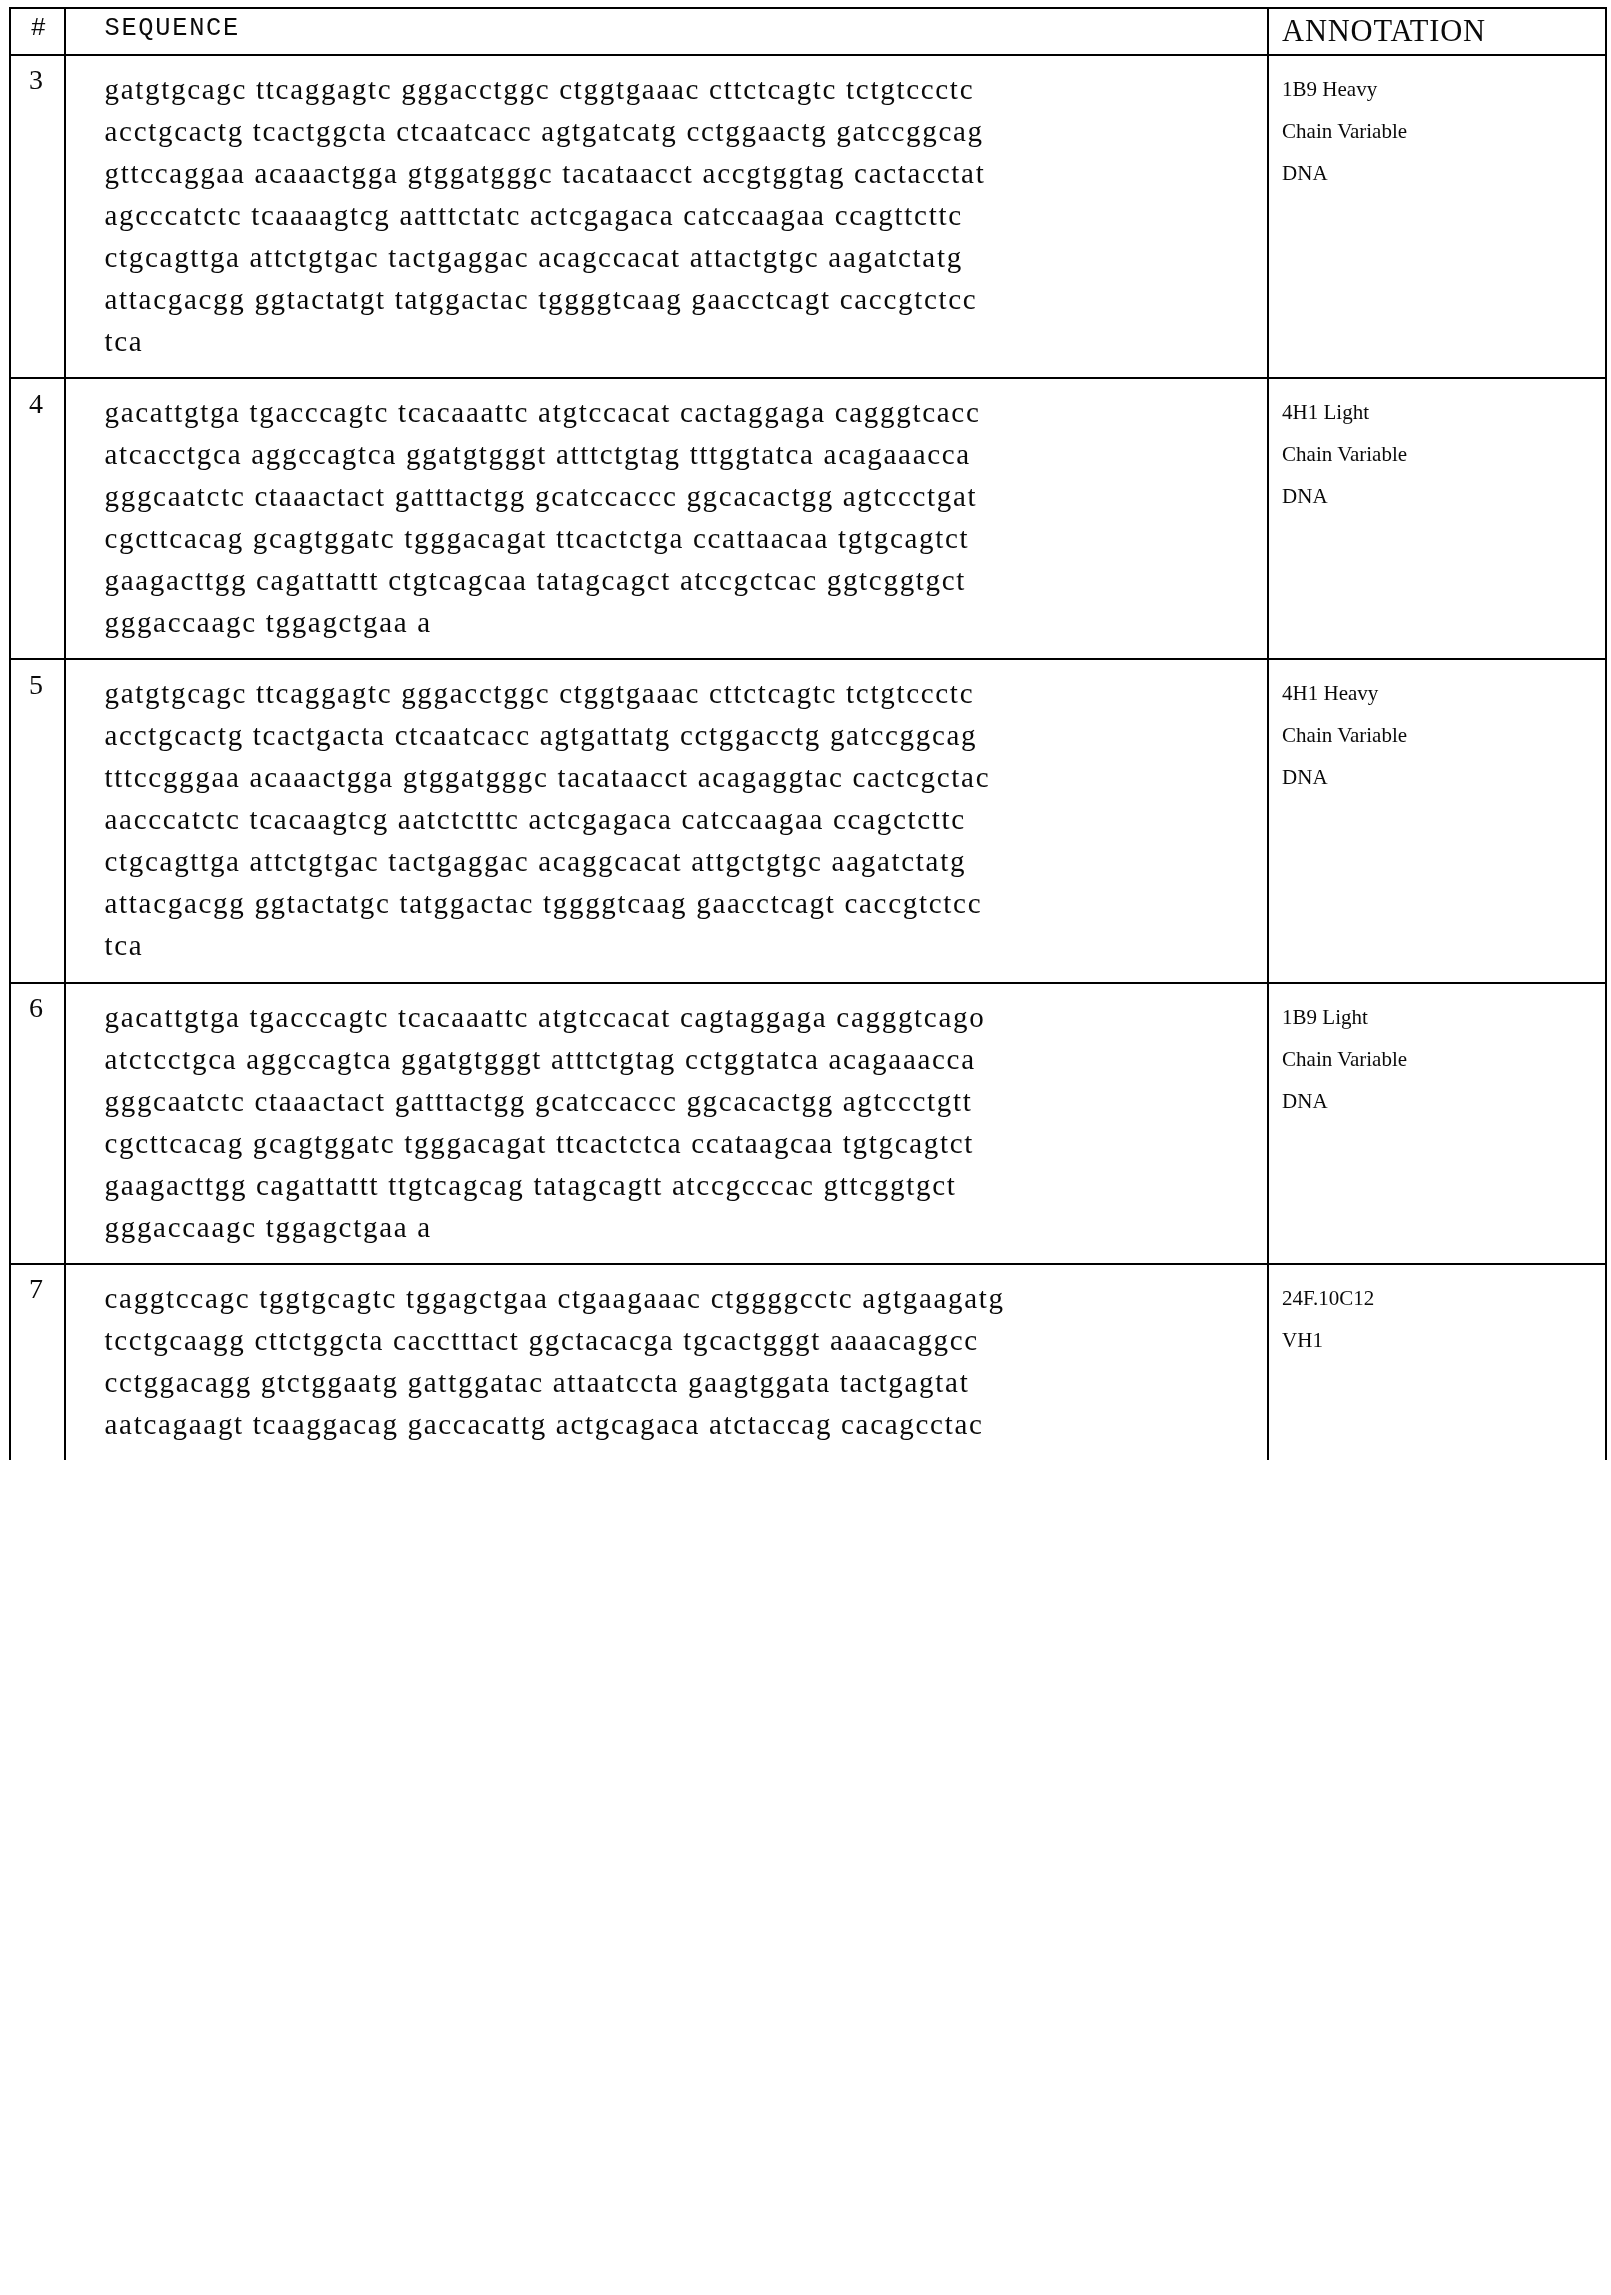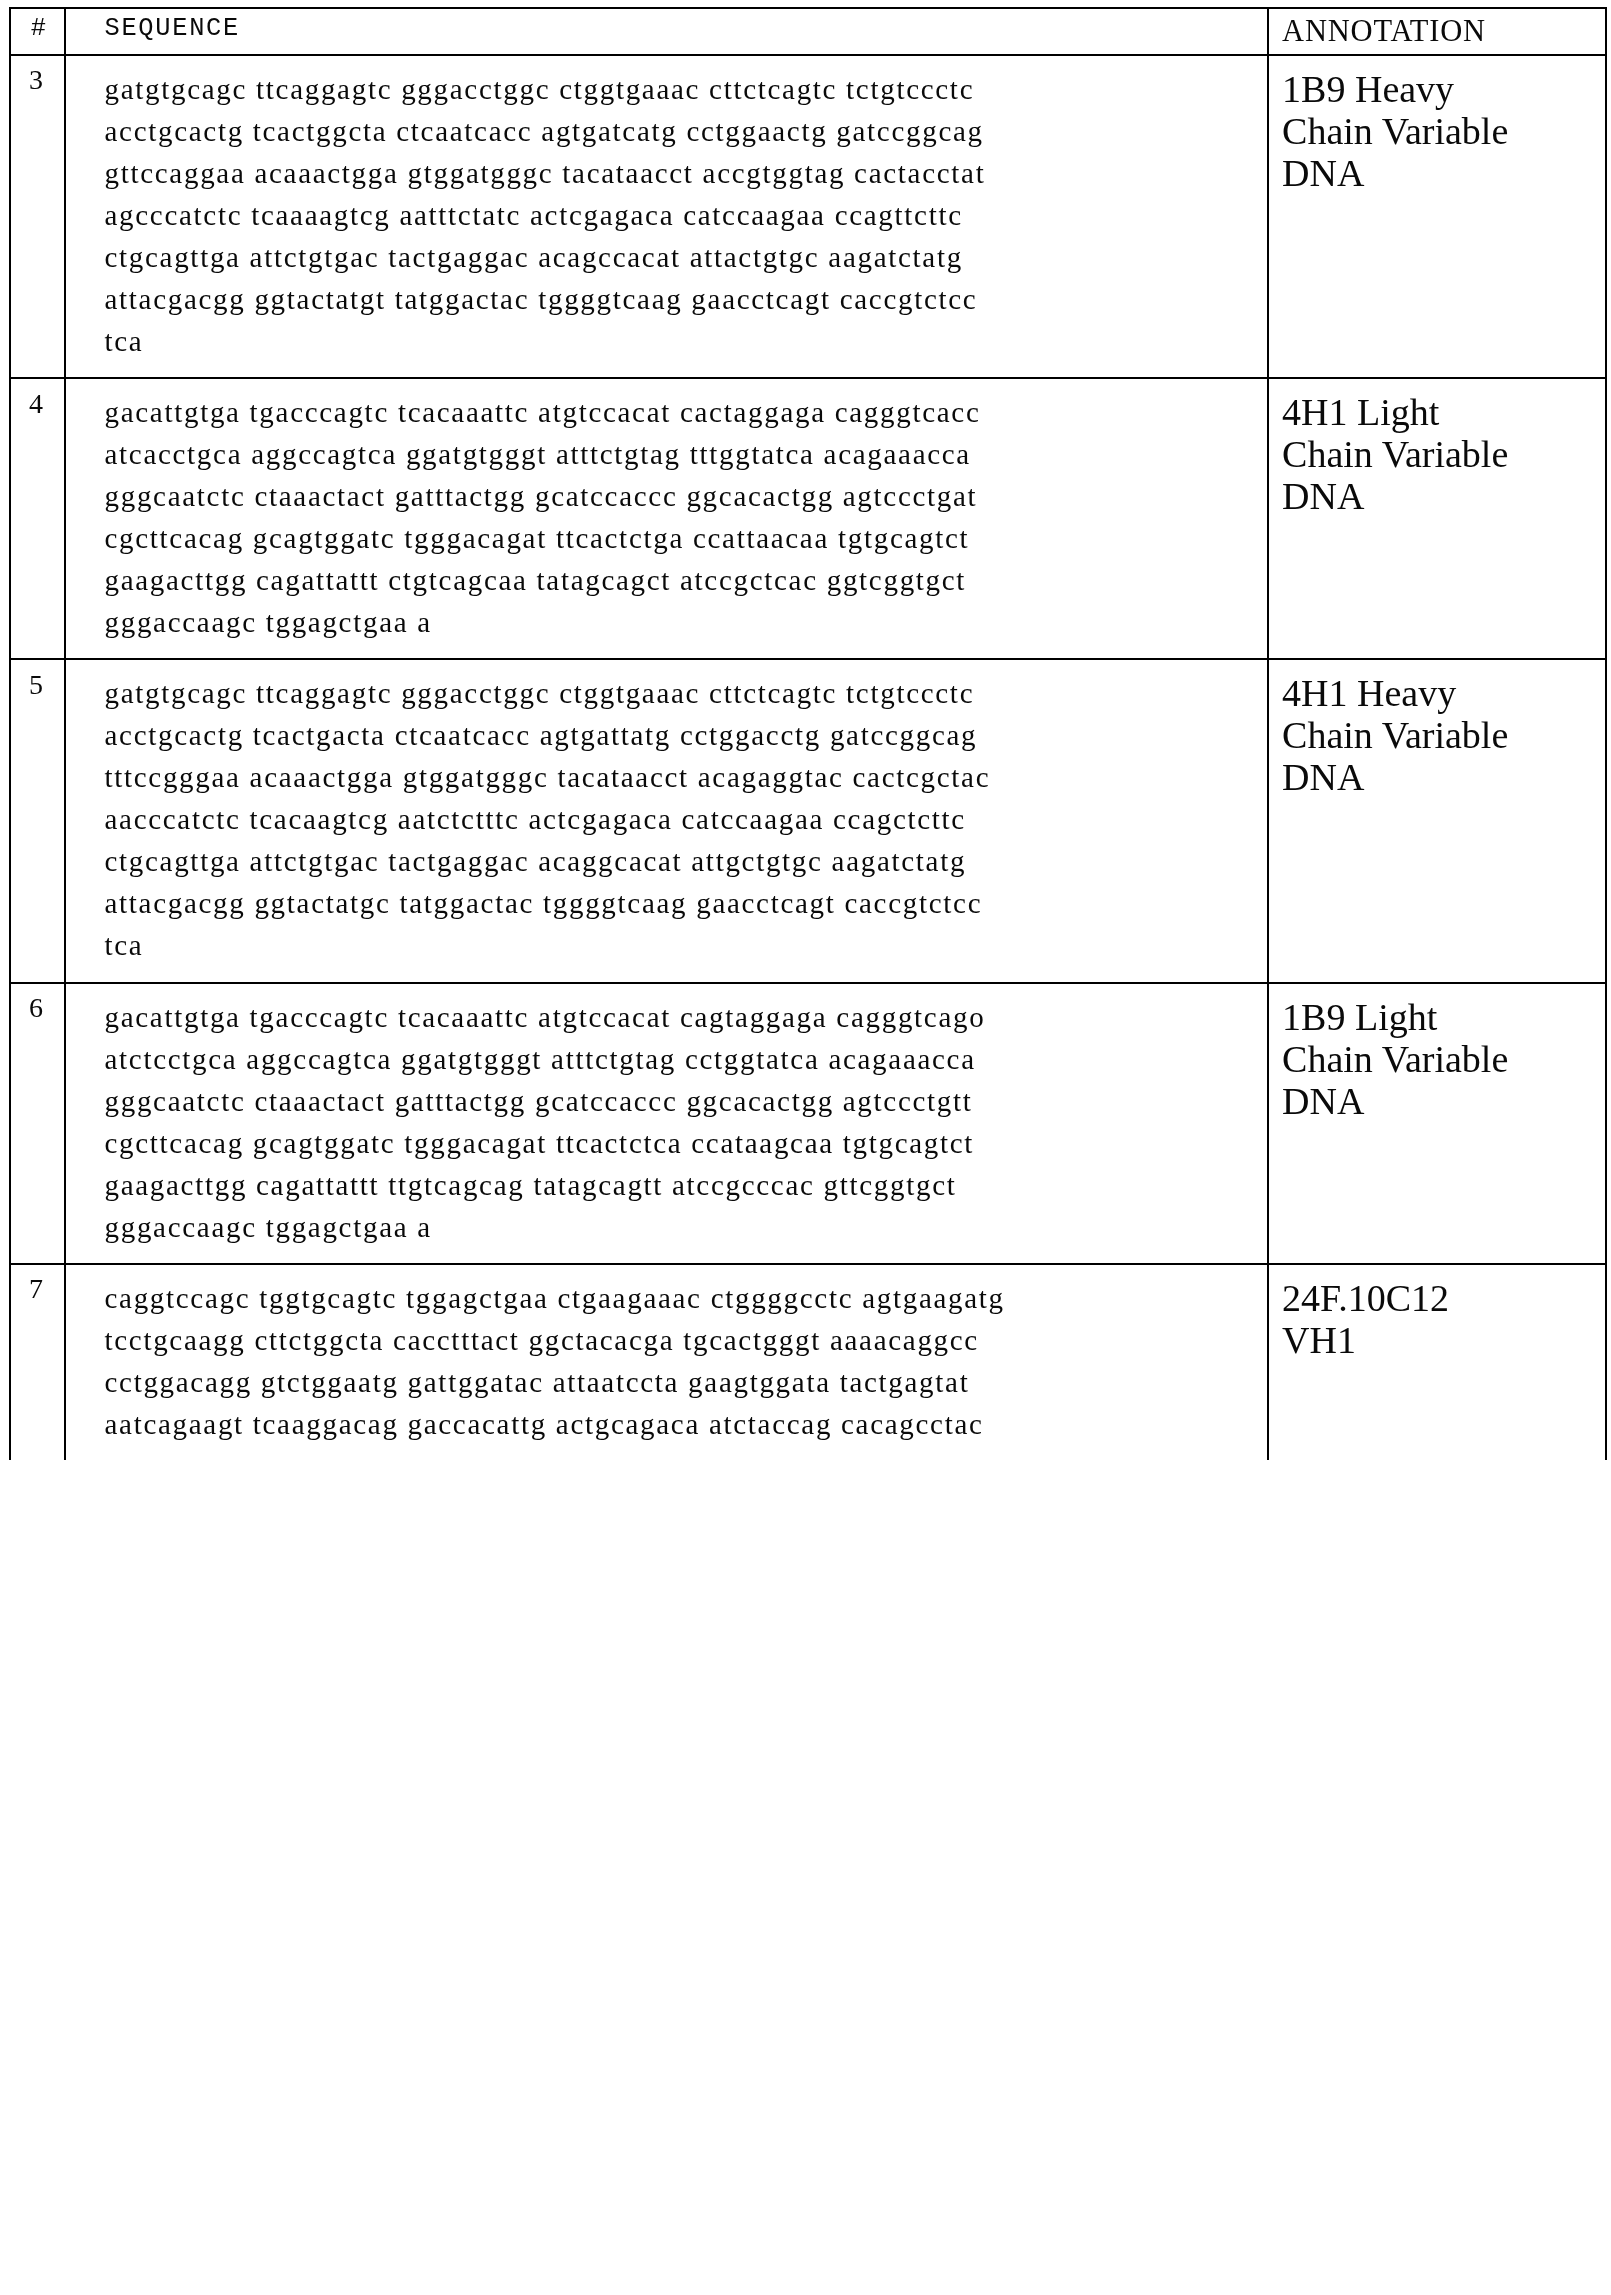--- a/index.html
+++ b/index.html
@@ -64,21 +64,21 @@
     font-family: "Liberation Serif", "DejaVu Serif", serif;
     font-size: 29px;
     letter-spacing: 1.7px;
     line-height: 42px;
     padding: 12px 8.5px 15.2px 39px;
     white-space: pre-line;
     border-radius: 14px;
   }
   td.c-ann {
     font-family: "Liberation Serif", "DejaVu Serif", serif;
-    font-size: 38px;
+    font-size: 21px;
     line-height: 42px;
     padding: 12px 5.1px 15.2px 13.6px;
     white-space: pre-line;
   }
   tr.row-last td { border-bottom: none; }
 </style>
 </head>
 <body>
 
 <div class="page">

